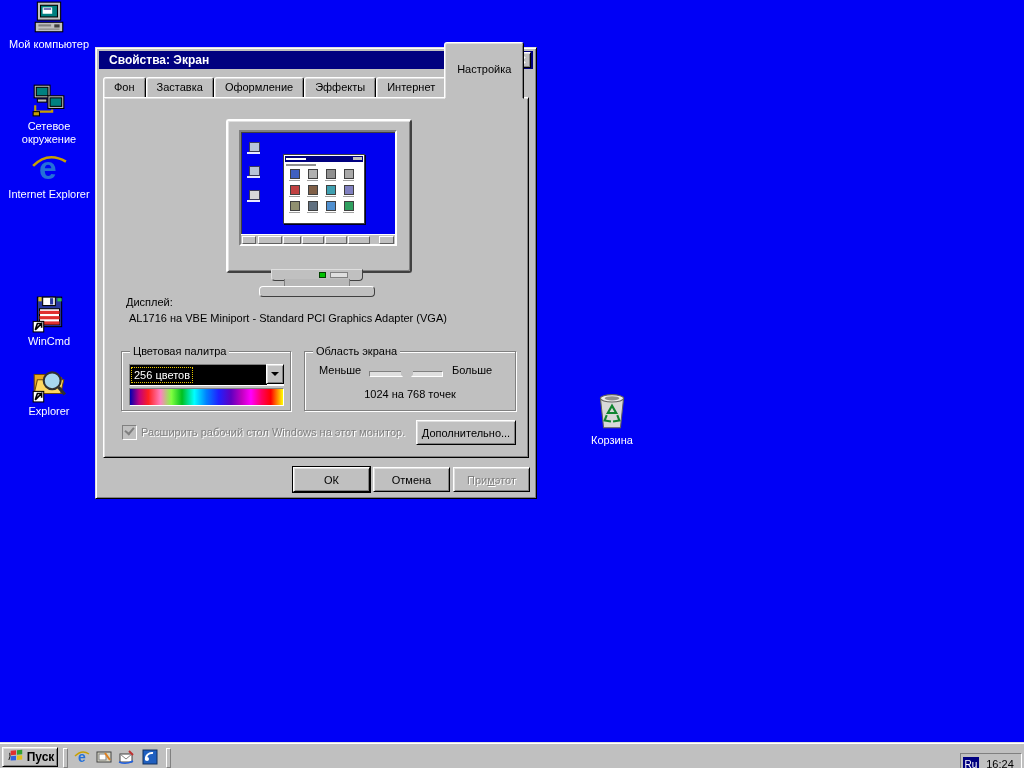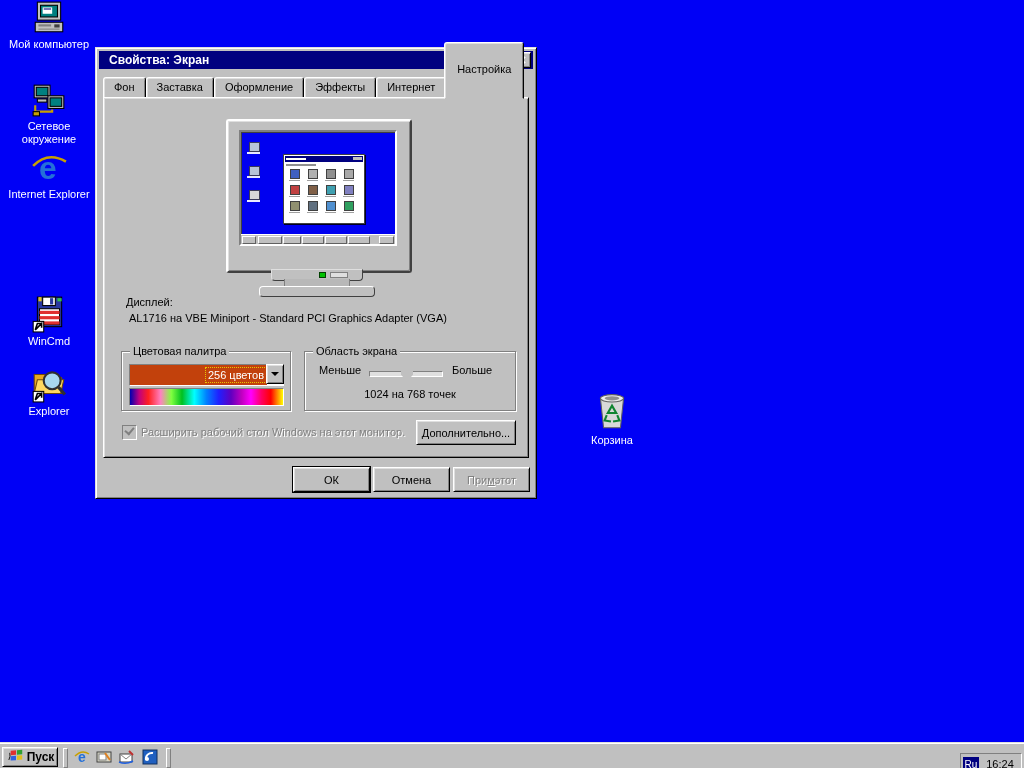--- a/index.html
+++ b/index.html
@@ -61,22 +61,22 @@
   #chin{left:175px;top:221px;width:90px;height:10px;background:#c0c0c0;
     border:1px solid;border-color:#dfdfdf #404040 #404040 #dfdfdf;border-radius:0 0 4px 4px;}
   #led{position:absolute;left:47px;top:2px;width:5px;height:4px;background:#00c000;border:1px solid #004000;}
   #pbtn{position:absolute;left:58px;top:2px;width:16px;height:4px;background:#dfdfdf;border:1px solid #808080;}
   #neck{left:188px;top:231px;width:64px;height:8px;background:#b8b8b8;border:1px solid #808080;border-top:none;}
   #base{left:163px;top:238px;width:114px;height:9px;background:#c0c0c0;border:1px solid;
     border-color:#fff #404040 #404040 #fff;border-radius:4px;}
 
   
   #combo{left:33px;top:316px;width:153px;height:20px;background:#fff;}
-  #combo .sel{position:absolute;left:0px;top:0px;right:16px;bottom:0px;background:#c2410c;
-    display:flex;align-items:center;justify-content:flex-end;}
+  #combo .sel{position:absolute;left:0px;top:0px;right:16px;bottom:0px;background:#000000;
+    display:flex;align-items:center;}
   #combo .sel span{border:1px dotted #e8c800;color:#fff;padding:0 2px;line-height:14px;margin-left:1px;}
   #combo .drop{position:absolute;right:-1px;top:-1px;width:16px;height:18px;}
   .arrow-down{width:0;height:0;border-left:4px solid transparent;border-right:4px solid transparent;border-top:4px solid #000;}
   #rainbow{left:33px;top:340px;width:153px;height:16px;
     background:linear-gradient(90deg,#0000b0 0%,#c00080 6%,#ff2020 12%,#ff80c0 20%,#80ff40 27%,#00c020 34%,#00ffff 42%,#0080ff 50%,#2020ff 58%,#6000c0 66%,#c000c0 73%,#ff00ff 79%,#ff0060 86%,#ff0000 92%,#ffff00 100%);}
 
   
   #track{left:273px;top:323px;width:72px;height:4px;background:#dfdfdf;}
   #thumb{left:305px;top:314px;width:12px;height:20px;background:#c0c0c0;
     clip-path:polygon(0 0,100% 0,100% 62%,50% 100%,0 62%);

